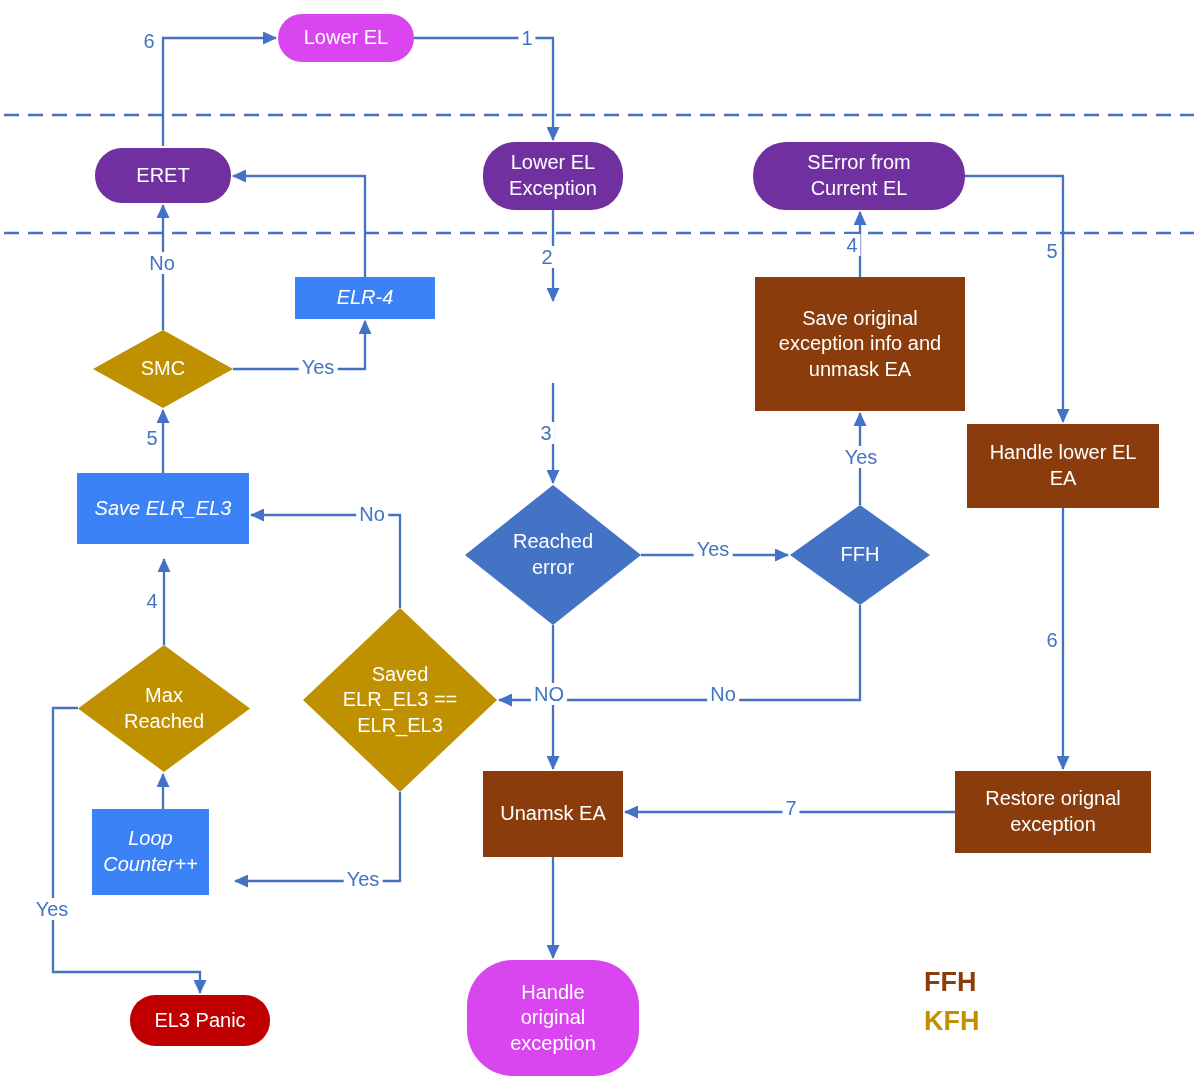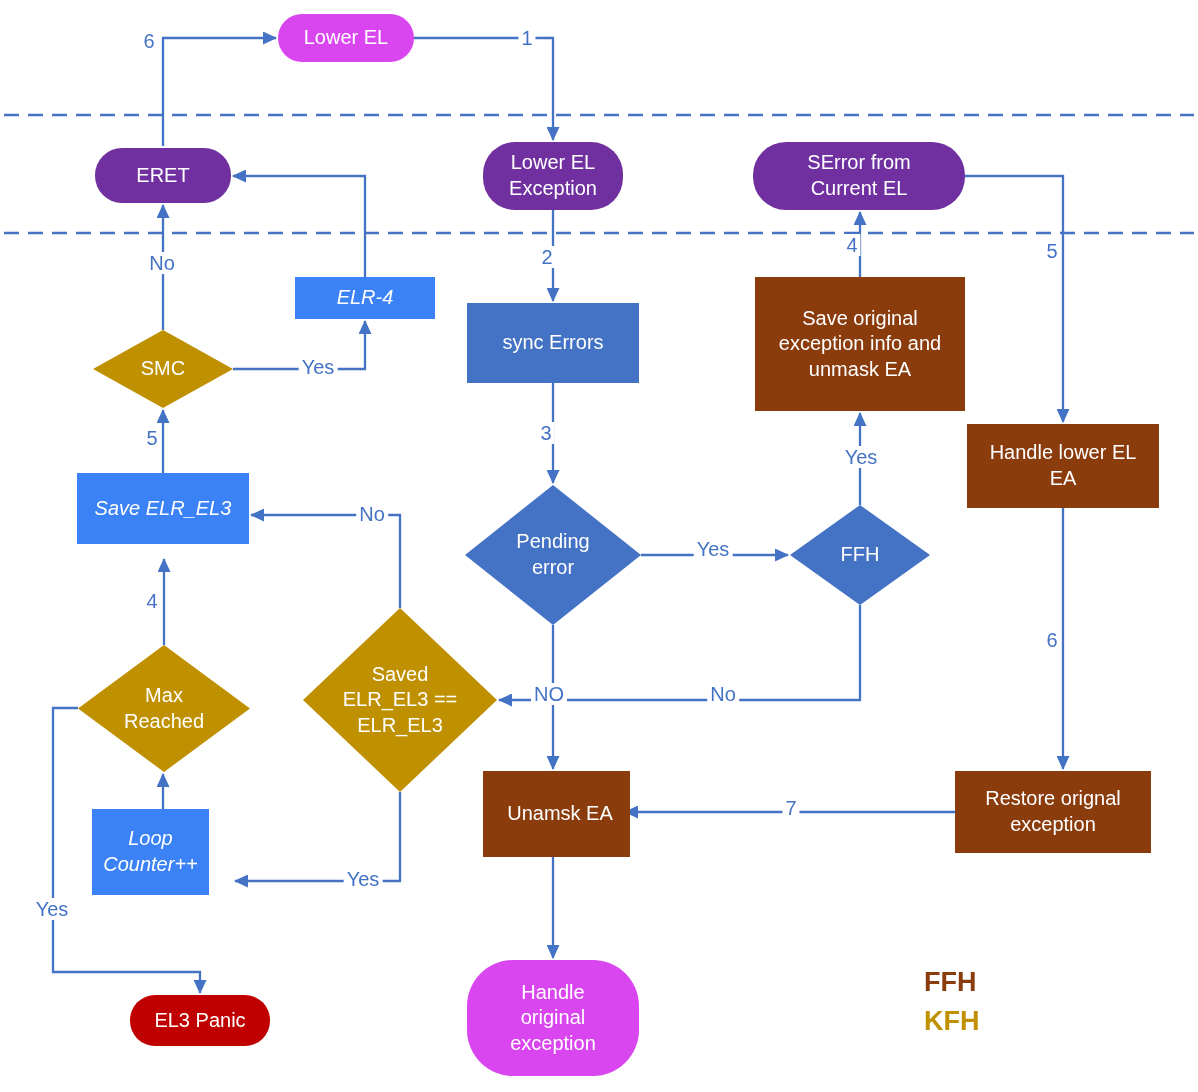--- a/index.html
+++ b/index.html
@@ -86,23 +86,20 @@
   </div>
 
   <div class="node pill bg-purple" style="left:753px;top:142px;width:212px;height:68px;border-radius:33px;">
     <span style="width:140px;">SError from Current EL</span>
   </div>
 
   <div class="node bg-gold" style="left:295px;top:277px;width:140px;height:42px;">
     <span>ELR-4</span>
   </div>
 
-  <div class="node bg-blue" style="left:467px;top:303px;width:172px;height:80px;">
-    <span>sync Errors</span>
-  </div>
 
   <div class="node bg-brown" style="left:755px;top:277px;width:210px;height:134px;">
     <span style="width:182px;">Save original exception info and unmask EA</span>
   </div>
 
   <div class="node bg-brown" style="left:967px;top:424px;width:192px;height:84px;">
     <span style="width:150px;">Handle lower EL EA</span>
   </div>
 
   <div class="node diamond d-gold" style="left:93px;top:330px;width:140px;height:78px;">
@@ -113,21 +110,21 @@
   </div>
 
   <div class="node bg-gold" style="left:77px;top:473px;width:172px;height:71px;">
     <span>Save ELR_EL3</span>
   </div>
 
   <div class="node diamond d-blue" style="left:465px;top:485px;width:176px;height:140px;">
     <svg viewBox="0 0 100 100" preserveAspectRatio="none">
         <polygon points="50,0 100,50 50,100 0,50"></polygon>
       </svg>
-    <span style="width:90px;">Pending error</span>
+    <span style="width:90px;">Reached error</span>
   </div>
 
   <div class="node diamond d-blue" style="left:790px;top:505px;width:140px;height:100px;">
     <svg viewBox="0 0 100 100" preserveAspectRatio="none">
         <polygon points="50,0 100,50 50,100 0,50"></polygon>
       </svg>
     <span>FFH</span>
   </div>
 
   <div class="node diamond d-gold" style="left:303px;top:608px;width:194px;height:184px;">
@@ -137,21 +134,21 @@
     <span style="width:118px;">Saved ELR_EL3 == ELR_EL3</span>
   </div>
 
   <div class="node diamond d-gold" style="left:78px;top:645px;width:172px;height:127px;">
     <svg viewBox="0 0 100 100" preserveAspectRatio="none">
         <polygon points="50,0 100,50 50,100 0,50"></polygon>
       </svg>
     <span style="width:90px;">Max Reached</span>
   </div>
 
-  <div class="node bg-brown" style="left:483px;top:771px;width:140px;height:86px;padding-left:7px;">
+  <div class="node bg-brown" style="left:483px;top:771px;width:140px;height:86px;">
     <span>Unamsk EA</span>
   </div>
 
   <div class="node bg-brown" style="left:955px;top:771px;width:196px;height:82px;">
     <span style="width:170px;">Restore orignal exception</span>
   </div>
 
   <div class="node bg-gold" style="left:92px;top:809px;width:117px;height:86px;">
     <span style="width:110px;">Loop Counter++</span>
   </div>

